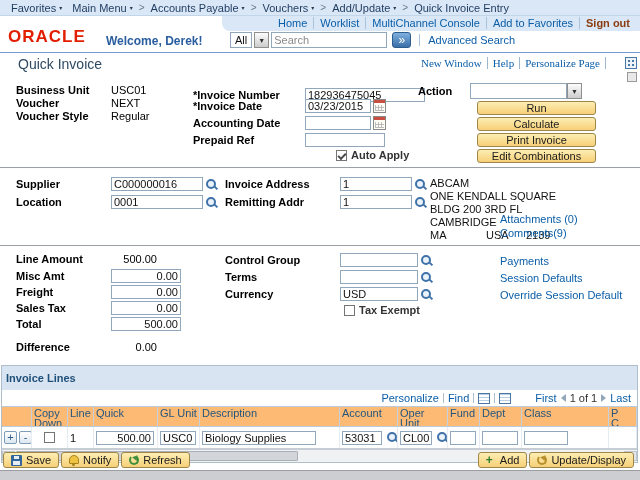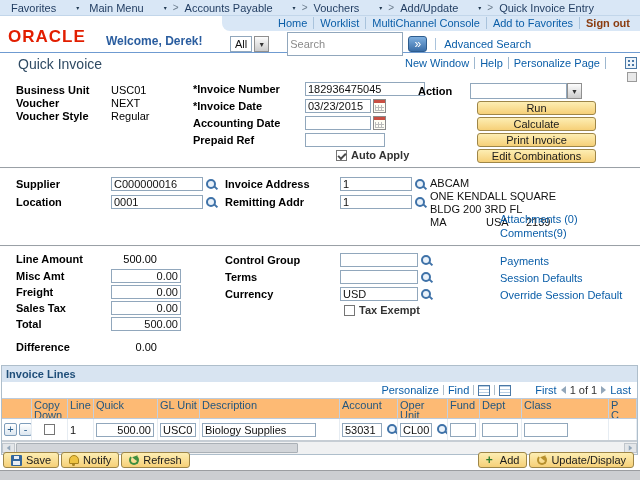--- a/index.html
+++ b/index.html
@@ -13,47 +13,47 @@
   .row { display:flex; align-items:center; }
   .lbl { font-weight:bold; text-align:left; padding-right:5px; color:#000; flex:none; }
   .val { color:#000; }
   .inp { height:14px; border:1px solid #91a7bc; background:#fff; color:#111;
          font:11px "Liberation Sans", sans-serif; padding:0 2px; }
   .num { text-align:right; }
   .lnk { color:#0b5ea8; text-decoration:none; cursor:pointer;text-align:center; }
   
   .crumbbar { height:16px; background:#d9e7f6; border-bottom:1px solid #c2d6ea;
               display:flex; align-items:center; padding:0 6px; color:#1e3a5f; }
-  .crumb { display:inline-flex; align-items:center; gap:20px; padding:0 5px; cursor:pointer; white-space:nowrap; }
+  .crumb { display:inline-flex; align-items:center; gap:3px; padding:0 5px; cursor:pointer; white-space:nowrap; }
   .mcaret { font-size:6px; color:#223a52; }
   .csep { color:#6b7c8d; padding:0 1px; font-size:10px; }
   
   .hdr { position:relative; height:37px; background:#fff; border-bottom:1px solid #6f9bd1; }
   .hdr-band { position:absolute; right:0; top:0; width:418px; height:15px; background:#d9e7f6; border-radius:0 0 0 8px; }
   .hdr-links { position:absolute; right:4px; top:1px; display:flex; align-items:center; }
   .hlnk { padding:0 6px; border-right:1px solid #a9c3dc; color:#0b5ea8; cursor:pointer; white-space:nowrap; }
   .hlnk.signout { border-right:none; font-weight:bold; color:#8a3c10; }
   .logo { position:absolute; left:8px; top:11px; color:#e21e00; font-weight:bold;
           font-size:17px; letter-spacing:1px; }
   .welcome { position:absolute; left:106px; top:18px; color:#2a5d9f; font-weight:bold; font-size:12px; }
   .searchbar { position:absolute; left:230px; top:16px; display:flex; align-items:center; gap:2px; }
   .selbox { display:inline-flex; align-items:center; height:16px; border:1px solid #91a7bc;
             background:#fff; padding:0 4px; min-width:22px; cursor:pointer; }
   .ddbtn { display:inline-flex; align-items:center; justify-content:center; width:15px; height:16px;
            border:1px solid #8f8f8f; background:linear-gradient(#fdfdfd,#cccccc); cursor:pointer; }
   .ddglyph { font-size:7px; color:#333; line-height:1; }
-  .sinp { width:116px; height:24px;margin-left:16px; }
+  .sinp { width:116px; height:16px; }
   .sinp::placeholder { color:#8a8a8a; }
   .gobtn { display:inline-block; width:19px; height:16px; background:linear-gradient(#7fb0e0,#3a6ea8);
            border:1px solid #2d5c8e; border-radius:3px; color:#fff; text-align:center;
            line-height:14px; font-size:12px; margin-left:3px; cursor:pointer; }
   .vsep { width:1px; height:12px; background:#a9c3dc; margin:0 6px; }
   
   .title { font-size:14px; color:#2f4a63; }
-  .pglinks { display:flex; }
+  .pglinks { display:flex;font-family:Liberation Serif, serif; }
   .plink { padding:0 5px; border-right:1px solid #9db7cf; white-space:nowrap; }
   .icon-custom { width:12px; height:12px; display:inline-block; border:1px solid #4a78a6; background:#eef4fa; cursor:pointer;
                  background-image:radial-gradient(#4a78a6 1px, transparent 1px); background-size:4px 4px; background-position:1px 1px; }
   .sq { width:10px; height:10px; border:1px solid #9a9a9a; background:#e8e8e8; display:inline-block; }
   
   .mag { position:relative; width:13px; height:13px; display:inline-block; margin-left:2px; cursor:pointer; flex:none; }
   .mag::before { content:""; position:absolute; left:1px; top:1px; width:6px; height:6px;
                  border:2px solid #3f72a8; border-radius:50%; background:#eaf2fa; }
   .mag::after { content:""; position:absolute; left:9px; top:9px; width:4px; height:2px;
                 background:#3f72a8; transform:rotate(45deg); }
@@ -70,21 +70,21 @@
   .cblbl { font-weight:bold; color:#333; margin-left:4px; }
   .gbtn { width:119px; height:14px; background:linear-gradient(#fdeeb3,#f6d078); border:1px solid #9e8648;
           border-radius:3px; text-align:center; line-height:12px; font-size:11px; color:#1a1a1a;
           margin-bottom:2px; cursor:pointer; }
   .btn { display:inline-flex; align-items:center; gap:4px; height:16px; padding:0 7px;
          background:linear-gradient(#fdeeb3,#f6d078); border:1px solid #9e8648; border-radius:3px;
          font:11px "Liberation Sans", sans-serif; color:#1a1a1a; cursor:pointer; margin:0; }
   .hrule { left:0; width:640px; height:2px; border-top:1px solid #9aa0a6; border-bottom:1px solid #fdfdfd; }
   
   .grid { border:1px solid #aebecb; background:#fff; }
-  .g-title { height:16px; background:#d8e4f1; display:flex; align-items:center; padding:0 4px;
+  .g-title { height:24px; background:#d8e4f1; display:flex; align-items:center; padding:0 4px;
              font-weight:bold; color:#1f4e79; }
   .g-tools { height:16px; display:flex; align-items:center; justify-content:flex-end; gap:4px;
              padding:0 6px; background:#fff; }
   .tsep { width:1px; height:10px; background:#aebecb; }
   .gicon { width:12px; height:11px; border:1px solid #4a78a6; display:inline-block; cursor:pointer;
            background:repeating-linear-gradient(0deg,#fff 0 2px,#b9cfe4 2px 3px); }
   .tri-l { width:0; height:0; border-top:4px solid transparent; border-bottom:4px solid transparent;
            border-right:5px solid #93a7ba; display:inline-block; cursor:pointer; }
   .tri-r { width:0; height:0; border-top:4px solid transparent; border-bottom:4px solid transparent;
            border-left:5px solid #93a7ba; display:inline-block; cursor:pointer; }
@@ -203,21 +203,21 @@
   </div>
   <div class="abs row" style="left:16px;top:97px">
     <span class="lbl" style="width:95px">Voucher</span>
     <span class="val">NEXT</span>
   </div>
   <div class="abs row" style="left:16px;top:110px">
     <span class="lbl" style="width:95px">Voucher Style</span>
     <span class="val">Regular</span>
   </div>
 
-  <div class="abs row" style="left:193px;top:82px">
+  <div class="abs row" style="left:193px;top:88px">
     <span class="lbl" style="width:112px">*Invoice Number</span>
     <input class="inp" style="width: 120px;" value="182936475045">
   </div>
   <div class="abs row" style="left:193px;top:99px">
     <span class="lbl" style="width:112px">*Invoice Date</span>
     <input class="inp" style="width: 66px;" value="03/23/2015">
     <span class="cal"></span>
   </div>
   <div class="abs row" style="left:193px;top:116px">
     <span class="lbl" style="width:112px">Accounting Date</span>
@@ -268,20 +268,21 @@
   </div>
   <div class="abs row" style="left:225px;top:195px">
     <span class="lbl" style="width:115px">Remitting Addr</span>
     <input class="inp" style="width: 72px;" value="1">
     <span class="mag"></span>
   </div>
   <div class="abs" style="left:430px;top:177px;line-height:13px">
     <div>ABCAM</div>
     <div>ONE KENDALL SQUARE</div>
     <div>BLDG 200 3RD FL</div>
+    <div>CAMBRIDGE</div>
     <div>
       <span style="display:inline-block;width:56px">MA</span><span style="display:inline-block;width:40px">USA</span><span>2139</span>
     </div>
   </div>
   <a class="abs lnk" style="left:500px;top:213px">Attachments (0)</a>
   <a class="abs lnk" style="left:500px;top:227px">Comments(9)</a>
 
   <div class="abs hrule" style="top:245px"></div>
 
   <div class="abs row" style="left:16px;top:253px">

